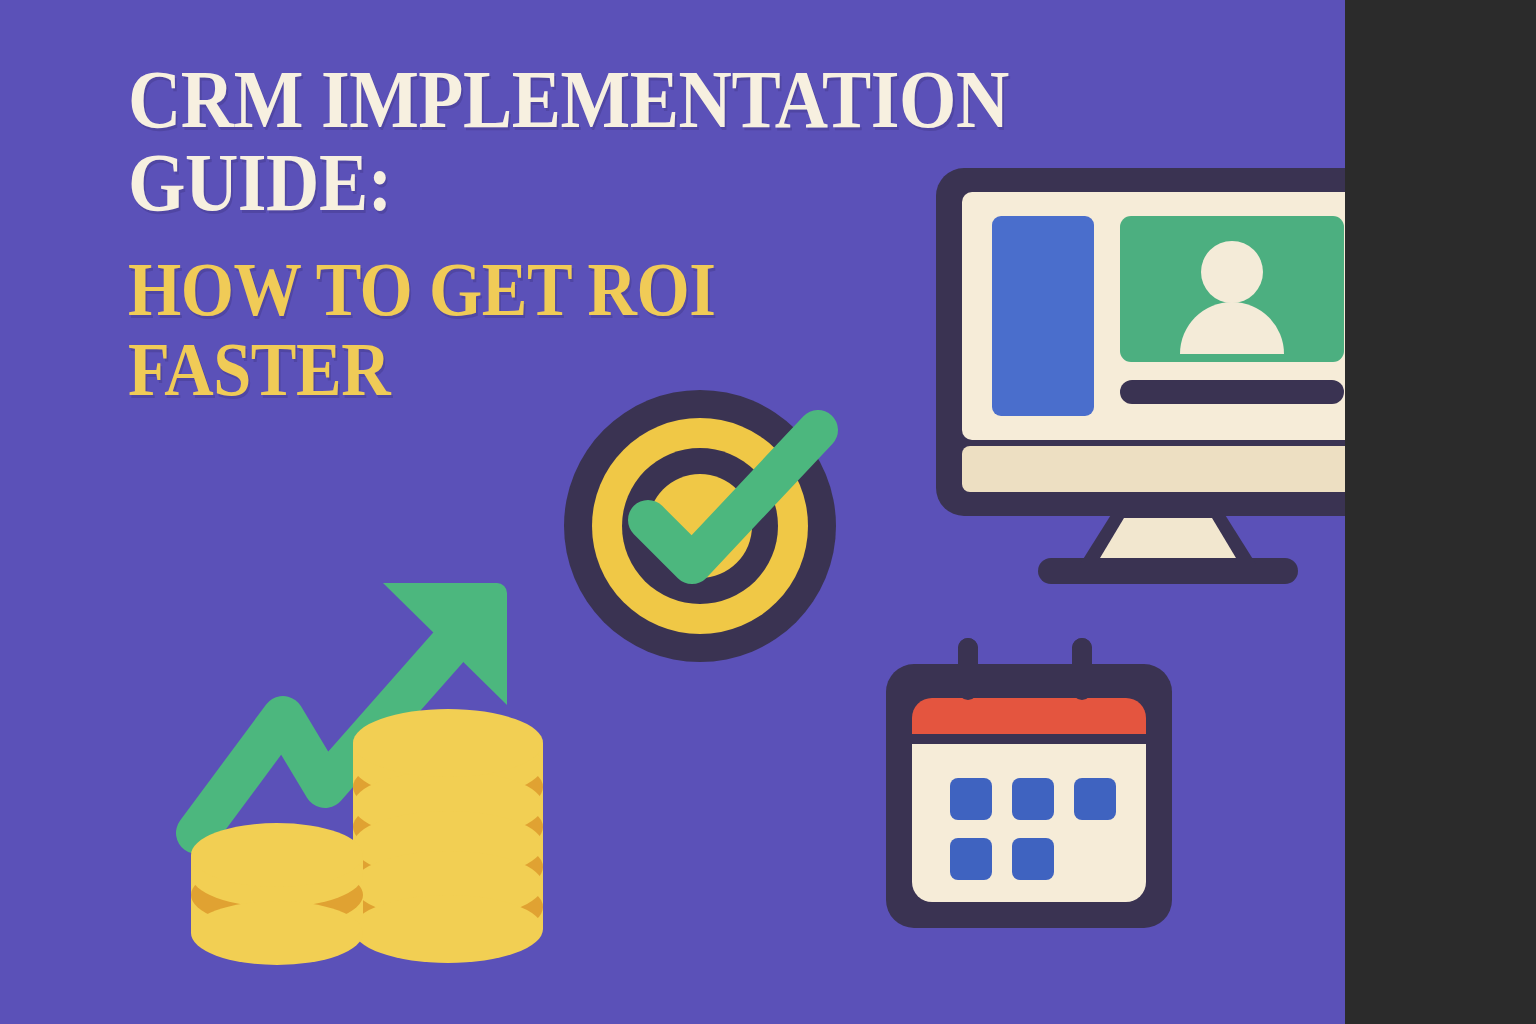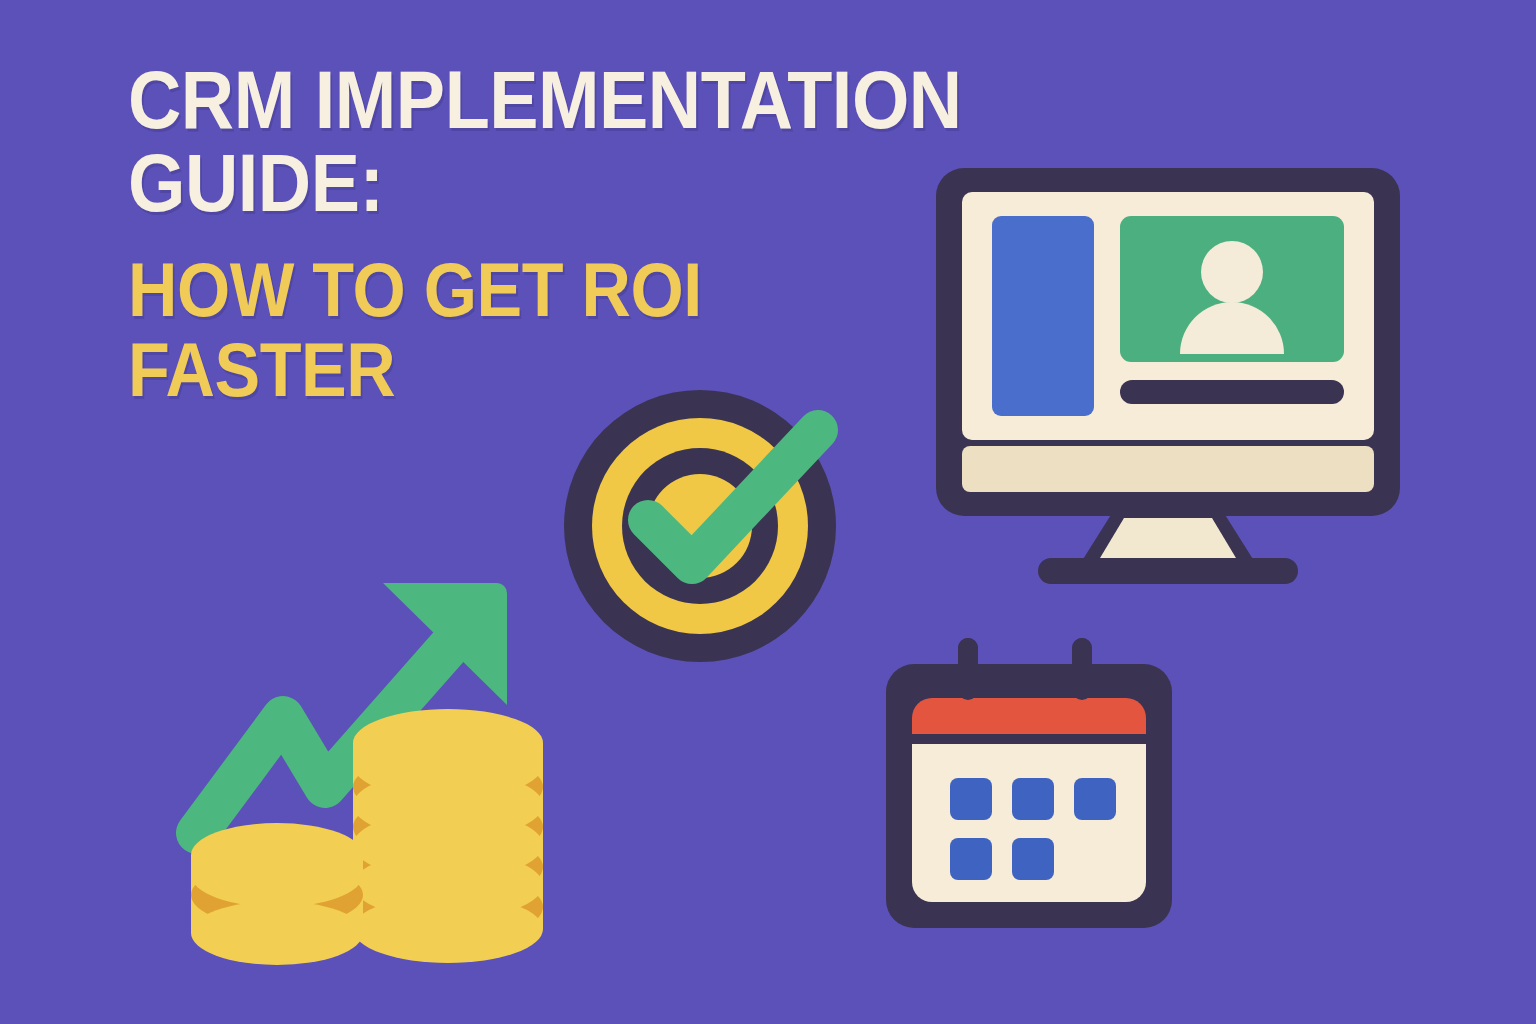--- a/index.html
+++ b/index.html
@@ -3,25 +3,25 @@
 <meta charset="utf-8">
 <title>CRM Implementation Guide</title>
 <style>
   html, body {
     margin: 0;
     padding: 0;
     background: #2b2b2b;
   }
   #canvas {
     position: relative;
-    width: 1536px;
+    width: 1345px;
     height: 1024px;
     background: #5b51b8;
     overflow: hidden;
-    font-family: Liberation Sans, sans-serif;
+    font-family: Liberation Serif, serif;
   }
 
   
   #headline {
     position: absolute;
     left: 128px;
     top: 62px;
     width: 920px;
   }
   .tline {

